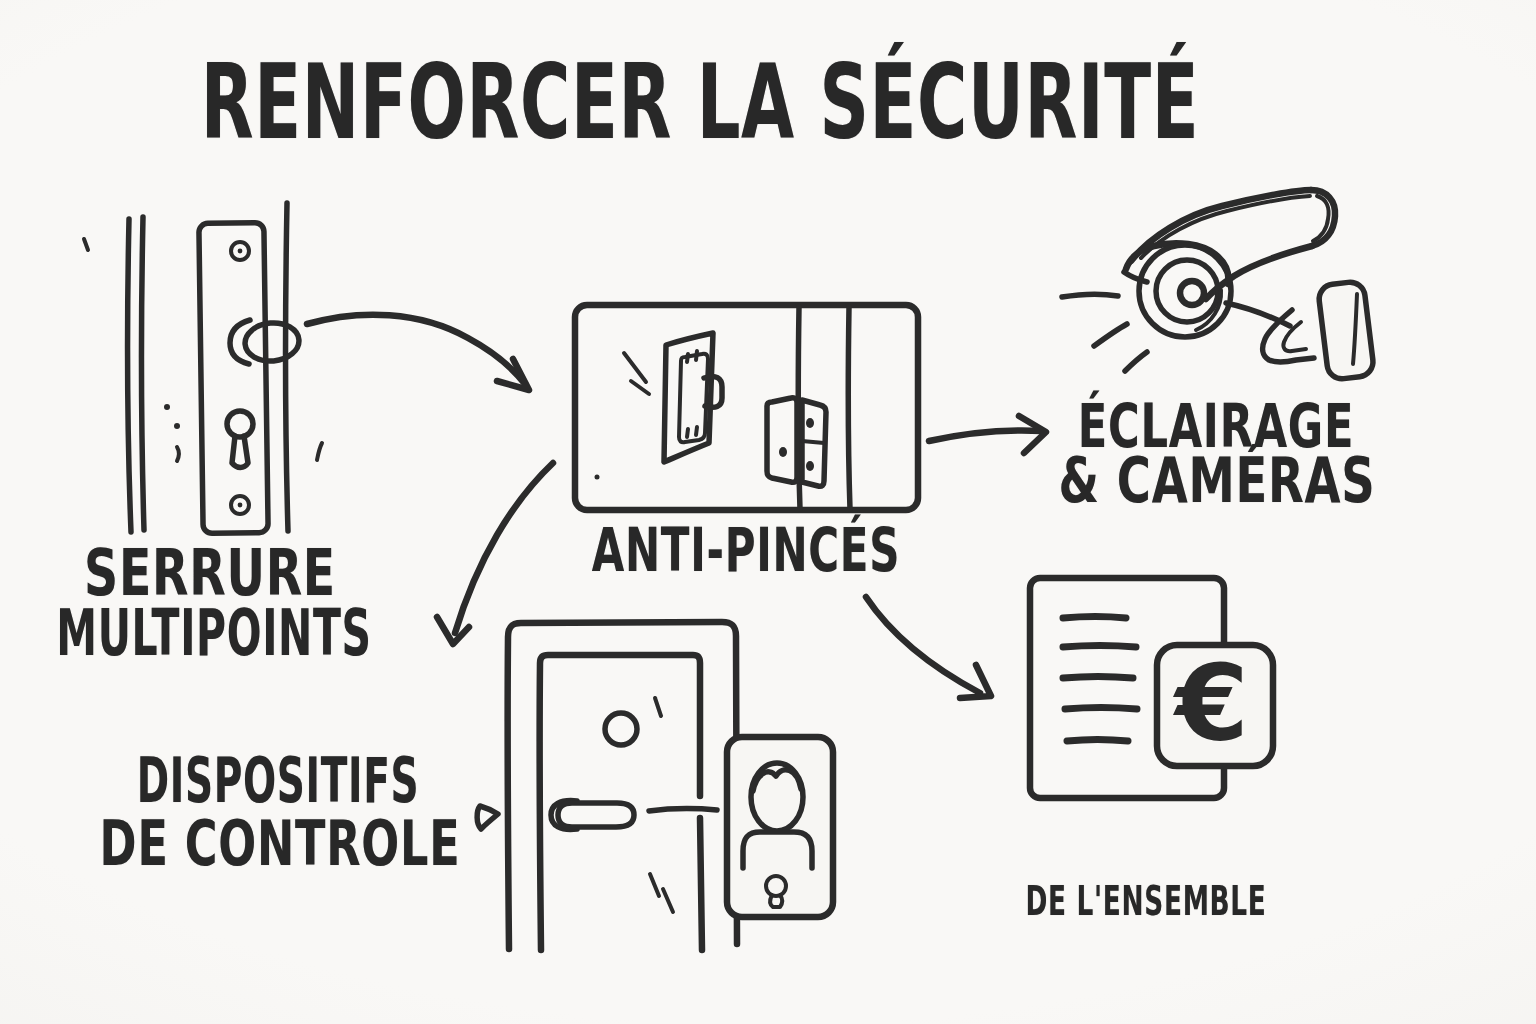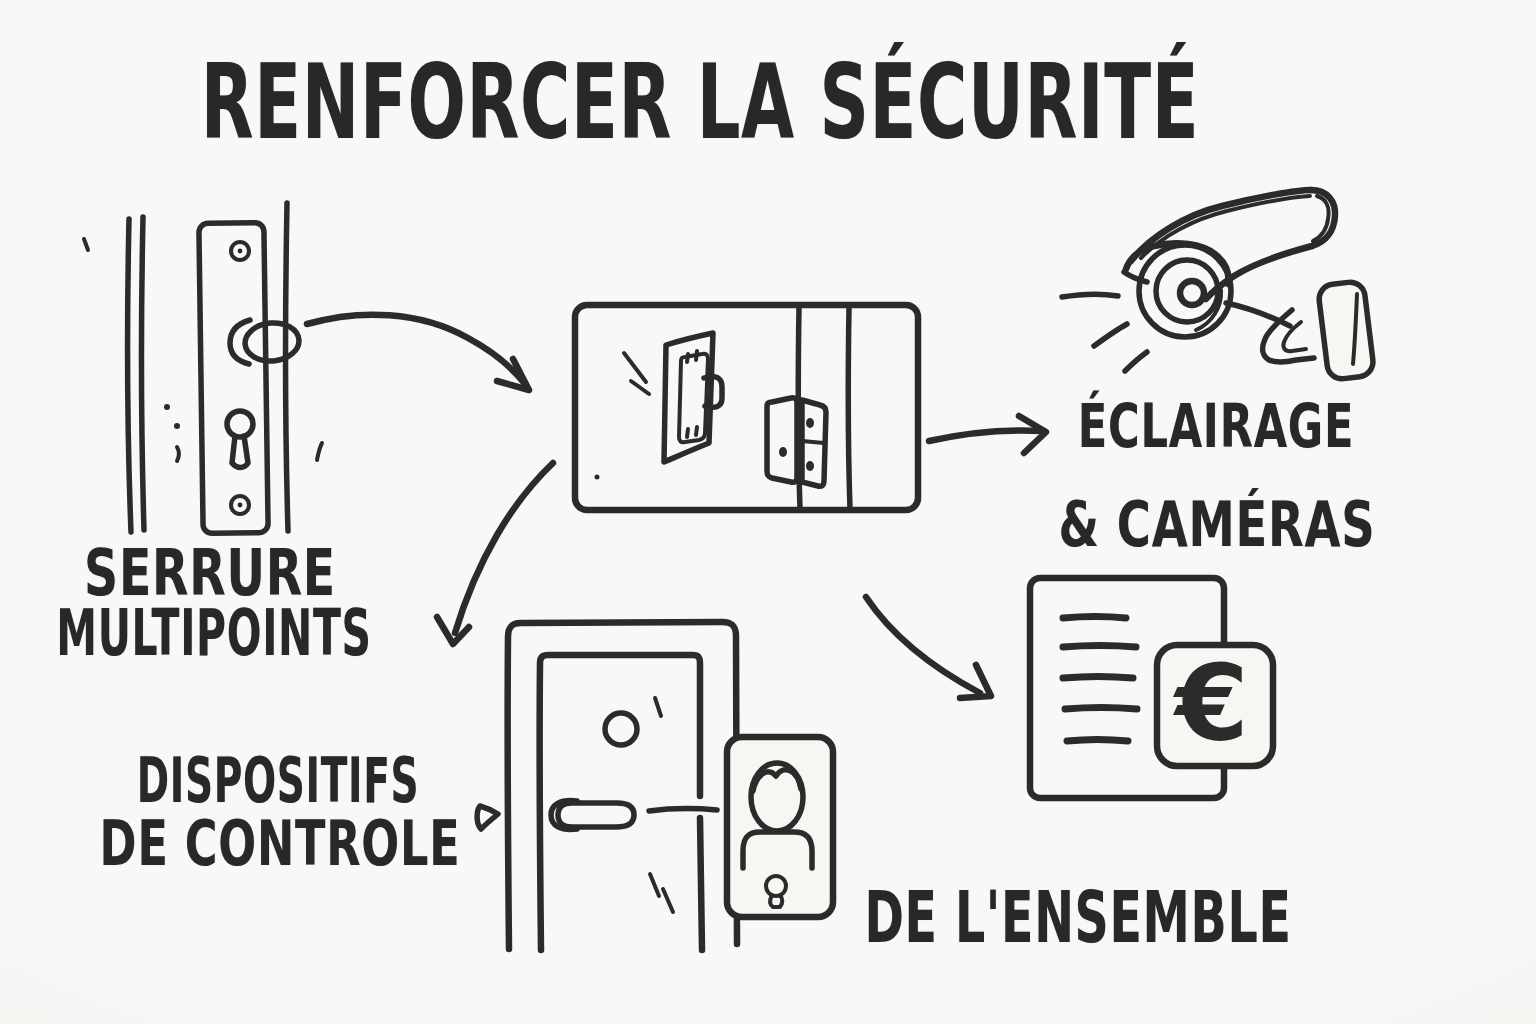--- a/index.html
+++ b/index.html
@@ -146,32 +146,35 @@
     <span class="ln" style="--sx:.66">RENFORCER LA SÉCURITÉ</span>
   </div>
 
   <div class="lbl" style="left:210px;top:541px;font-size:64px;text-align:center;">
     <span class="ln" style="--sx:.74">SERRURE</span>
   </div>
   <div class="lbl" style="left:214px;top:601px;font-size:64px;">
     <span class="ln" style="--sx:.64">MULTIPOINTS</span>
   </div>
 
+  <div class="lbl" style="left:746px;top:520px;font-size:60px;">
+    <span class="ln" style="--sx:.70">ANTI-PINCÉS</span>
+  </div>
 
   <div class="lbl" style="left:1216px;top:396px;font-size:60px;">
     <span class="ln" style="--sx:.72">ÉCLAIRAGE</span>
   </div>
-  <div class="lbl" style="left:1217px;top:450px;font-size:62px;margin-top:44px;">
+  <div class="lbl" style="left:1217px;top:450px;font-size:62px;">
     <span class="ln" style="--sx:.75">&amp; CAMÉRAS</span>
   </div>
 
   <div class="lbl" style="left:278px;top:750px;font-size:62px;">
     <span class="ln" style="--sx:.63">DISPOSITIFS</span>
   </div>
   <div class="lbl" style="left:280px;top:813px;font-size:62px;">
     <span class="ln" style="--sx:.72">DE CONTROLE</span>
   </div>
 
-  <div class="lbl" style="left:1078px;top:881px;font-size:72px;">
+  <div class="lbl" style="left:1146px;top:881px;font-size:40px;">
     <span class="ln" style="--sx:.66">DE L'ENSEMBLE</span>
   </div>
 
 </div>
 
 </body></html>

